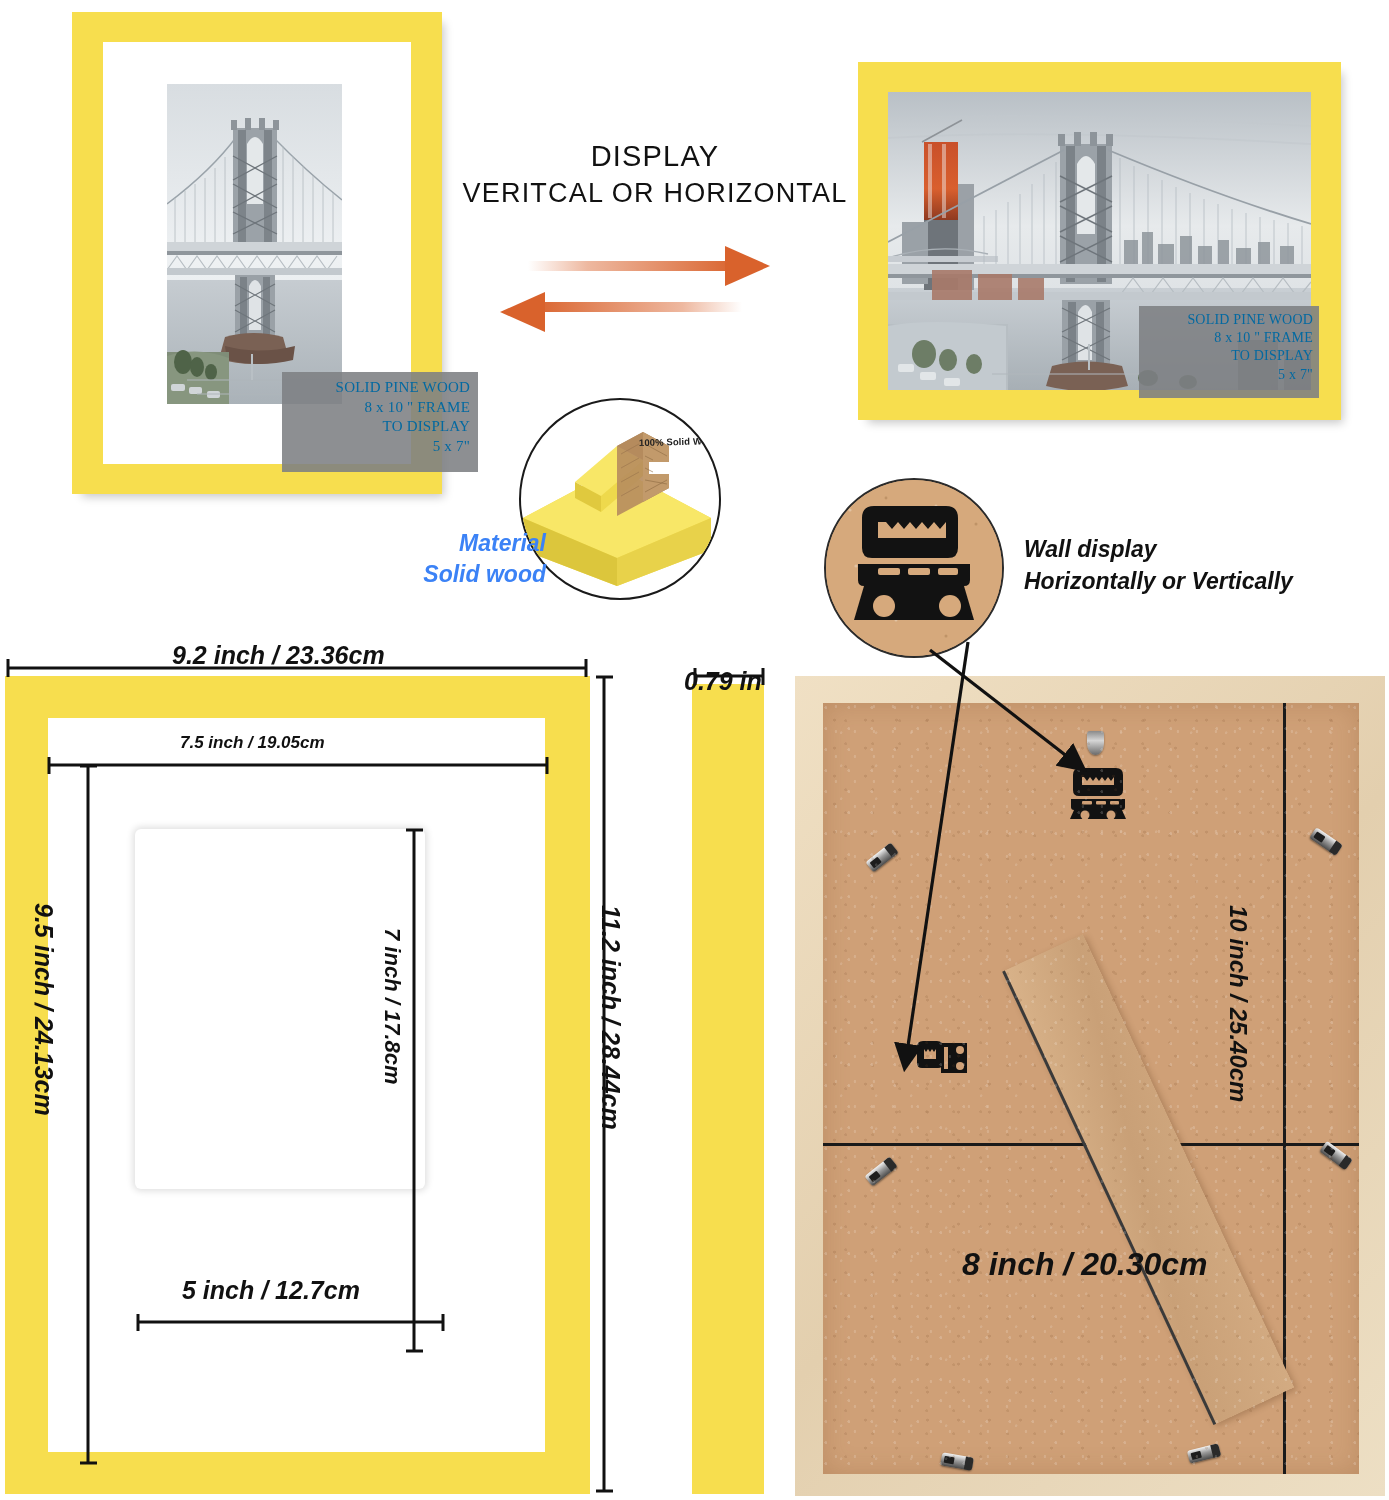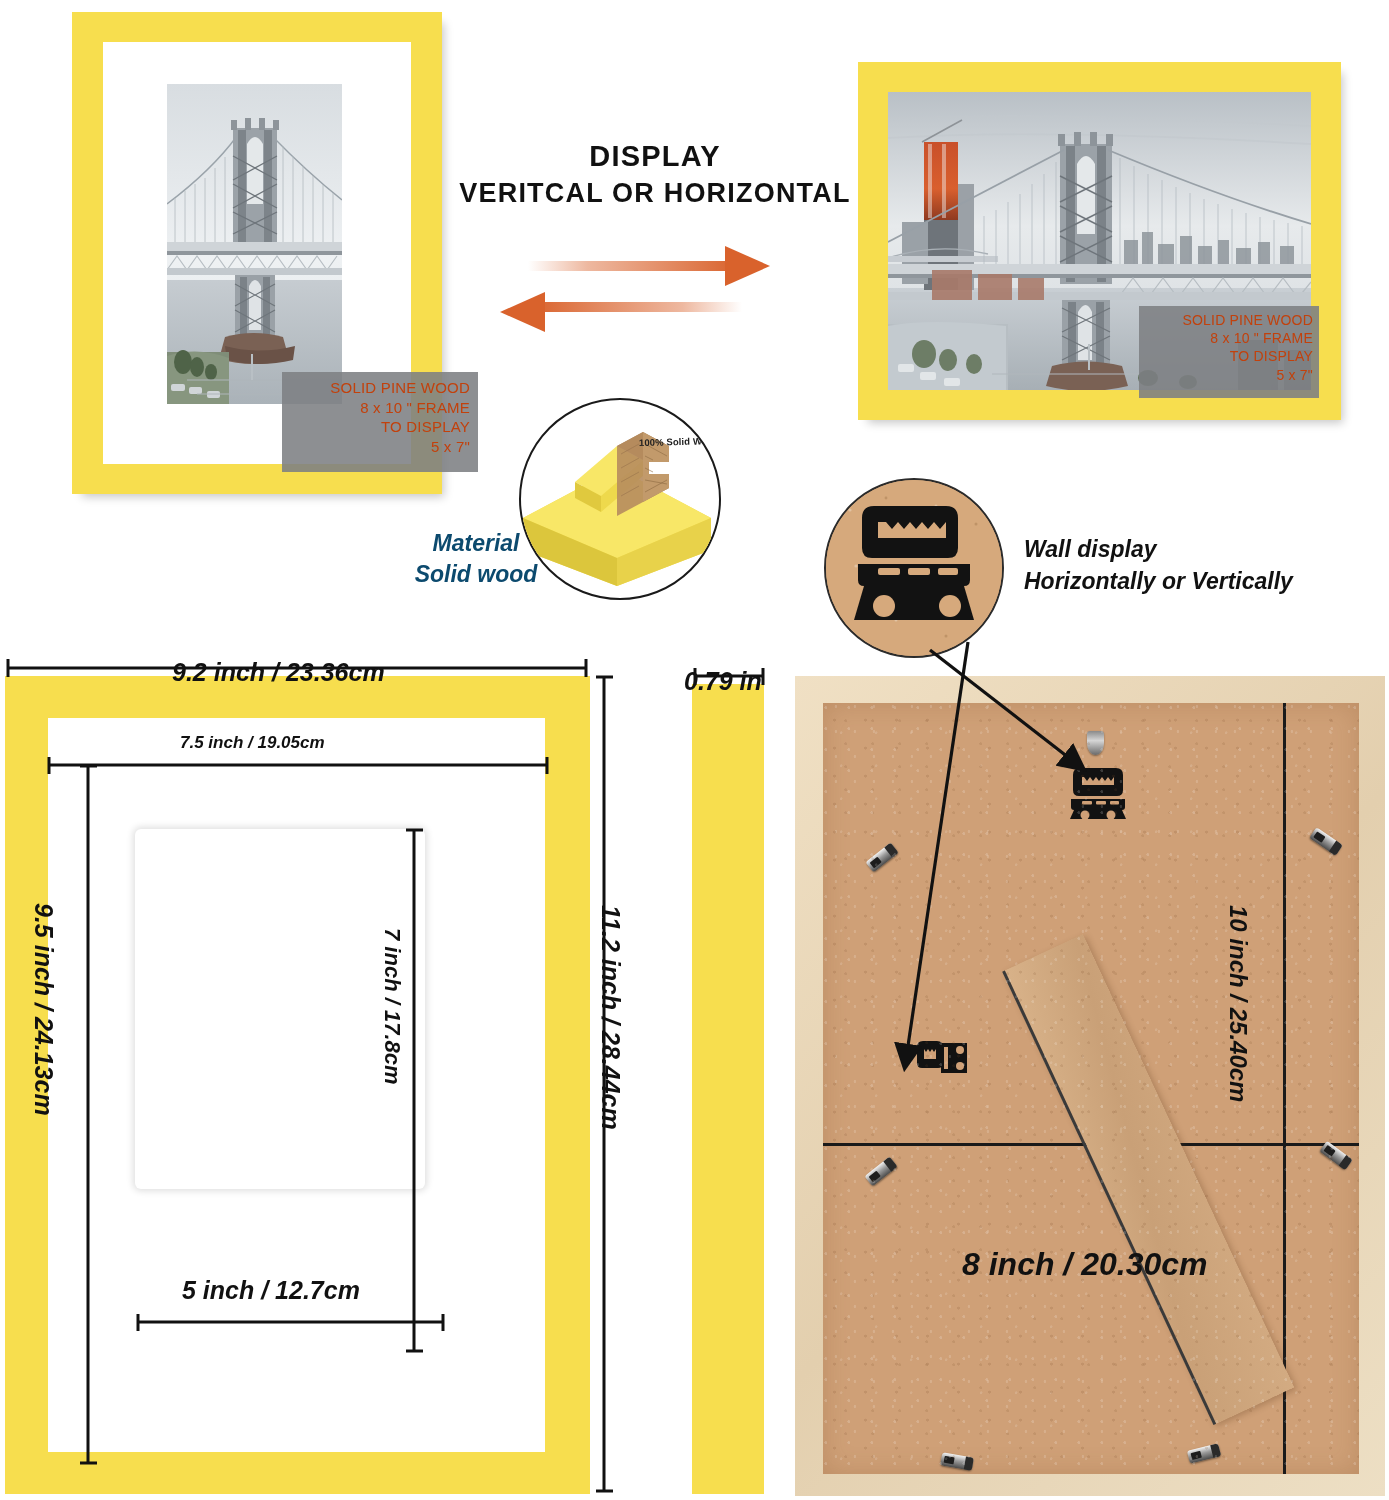--- a/index.html
+++ b/index.html
@@ -49,23 +49,23 @@
     position: absolute;
     left: 30px; top: 30px; right: 30px; bottom: 30px;
     overflow: hidden;
     background: #b9bec2;
   }
 
   
   .caption-overlay {
     position: absolute;
     background: rgba(125,128,131,0.88);
-    color: #c2410c;
+    color: #0369a1;
     text-align: right;
-    font-family: Liberation Sans, sans-serif;
+    font-family: Liberation Serif, serif;
     line-height: 1.30;
     letter-spacing: 0.2px;
   }
   .caption-overlay span { display: block; white-space: nowrap; }
 
   #cap-vertical {
     left: 210px; top: 360px; width: 196px; height: 100px;
     padding: 6px 8px 0 0; font-size: 15px;
     box-sizing: border-box;
   }
@@ -77,43 +77,43 @@
 
   
   .photo svg { display: block; width: 100%; height: 100%; }
 
   
   #headline {
     left: 445px; top: 138px; width: 420px;
     text-align: center;
     color: #111111;
     font-family: "Liberation Sans", sans-serif;
-    font-weight: 700;
+    font-weight: 400;
     letter-spacing: 1.2px;
     line-height: 1.30;
   }
   #headline .l1 { font-size: 29px; display:block; }
   #headline .l2 { font-size: 27px; display:block; }
 
   
   #arrows { left: 470px; top: 236px; width: 330px; height: 100px; }
 
   
   #material-circle {
     left: 519px; top: 398px; width: 198px; height: 198px;
     border-radius: 50%;
     border: 2px solid #1a1a1a;
     background: #ffffff;
     overflow: hidden;
   }
   #material-label {
     left: 406px; top: 528px; width: 140px;
     font-style: italic; font-weight: 700;
-    font-size: 23px; color: #0c4a6e; line-height: 1.35;
-    text-align: center;
+    font-size: 23px; color: #3b82f6; line-height: 1.35;
+    text-align: right;
   }
   #material-label span { display:block; white-space: nowrap; }
   .solidwood-txt {
     position: absolute;
     left: 118px; top: 36px;
     font-size: 9.5px; font-weight: 700; color: #222;
     letter-spacing: 0.1px;
     transform: rotate(-1.5deg);
     white-space: nowrap;
   }
@@ -155,21 +155,21 @@
   .dim-label {
     position: absolute;
     font-style: italic; font-weight: 700;
     color: #111; white-space: nowrap;
   }
   .vert-label {
     transform-origin: 0 0;
     transform: rotate(90deg);
   }
 
-  #lbl-outer-w { left: 172px; top: 641px; font-size: 25px; margin-top: 17px; }
+  #lbl-outer-w { left: 172px; top: 641px; font-size: 25px; }
   #lbl-mat-w   { left: 180px; top: 733px; font-size: 17px; }
   #lbl-inner-w { left: 182px; top: 1276px; font-size: 25px; }
   #lbl-outer-h { left: 625px; top: 905px; font-size: 25px; }
   #lbl-mat-h   { left: 58px;  top: 903px; font-size: 25px; }
   #lbl-inner-h { left: 405px; top: 928px; font-size: 22px; }
   #lbl-thick   { left: 684px; top: 639px; font-size: 25px; margin-top: 28px; }
 
   #lbl-back-h  { left: 1252px; top: 905px; font-size: 24px; }
   #lbl-back-w  { left: 962px;  top: 1246px; font-size: 32px; }
 

